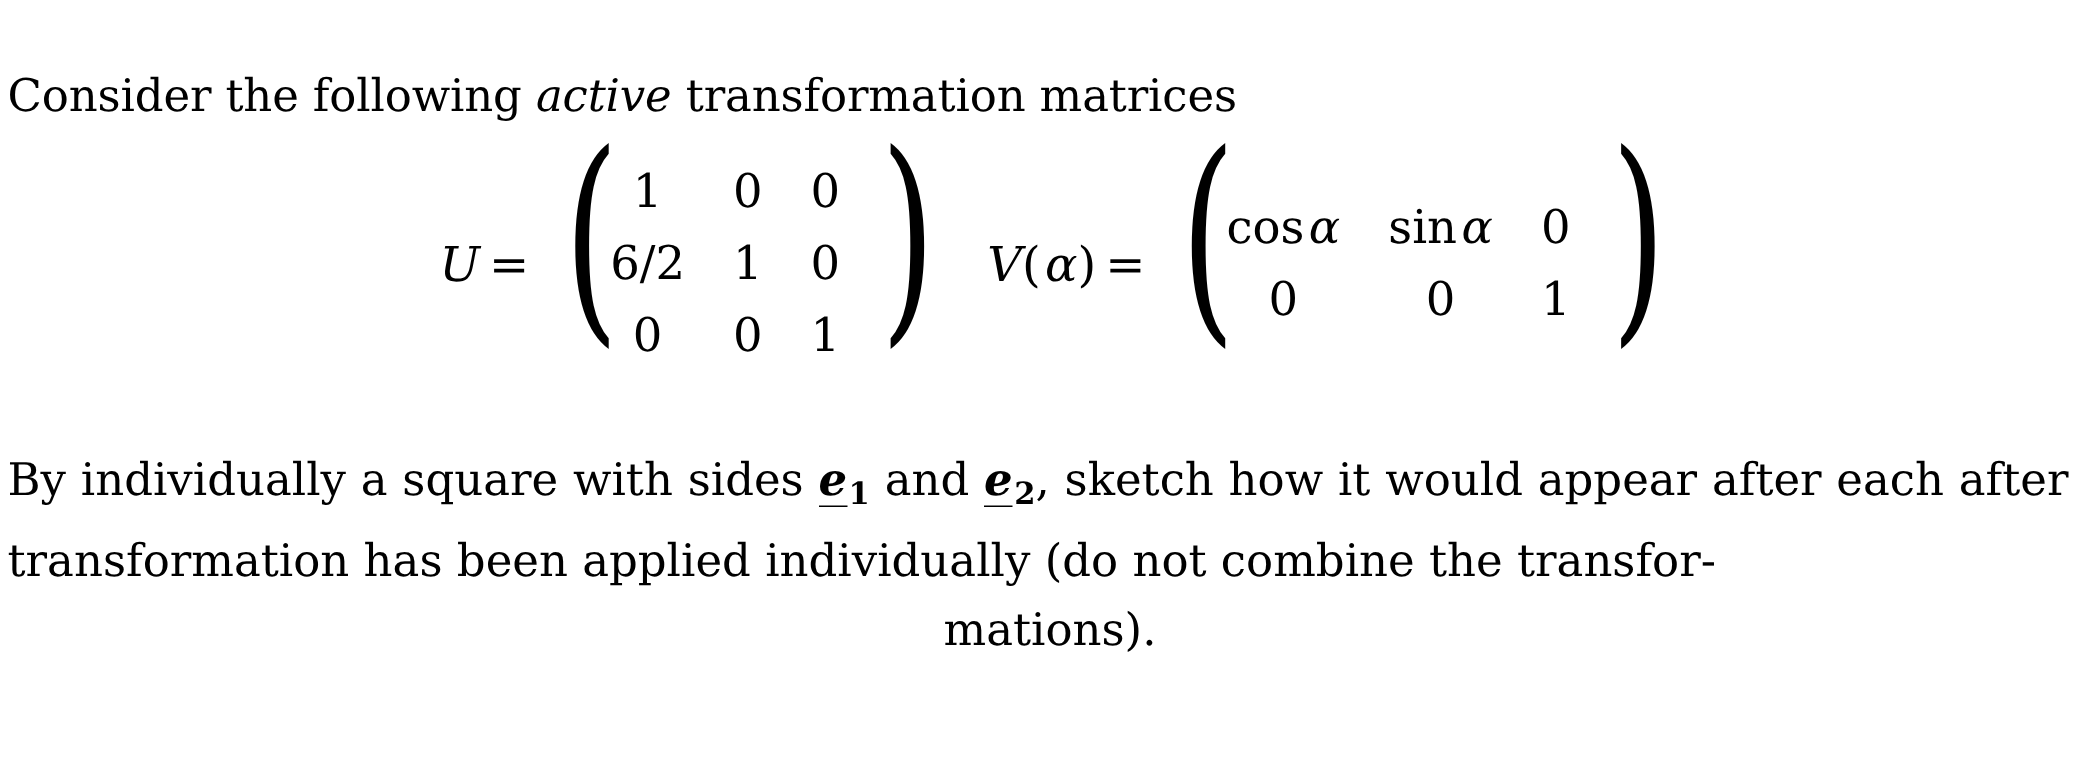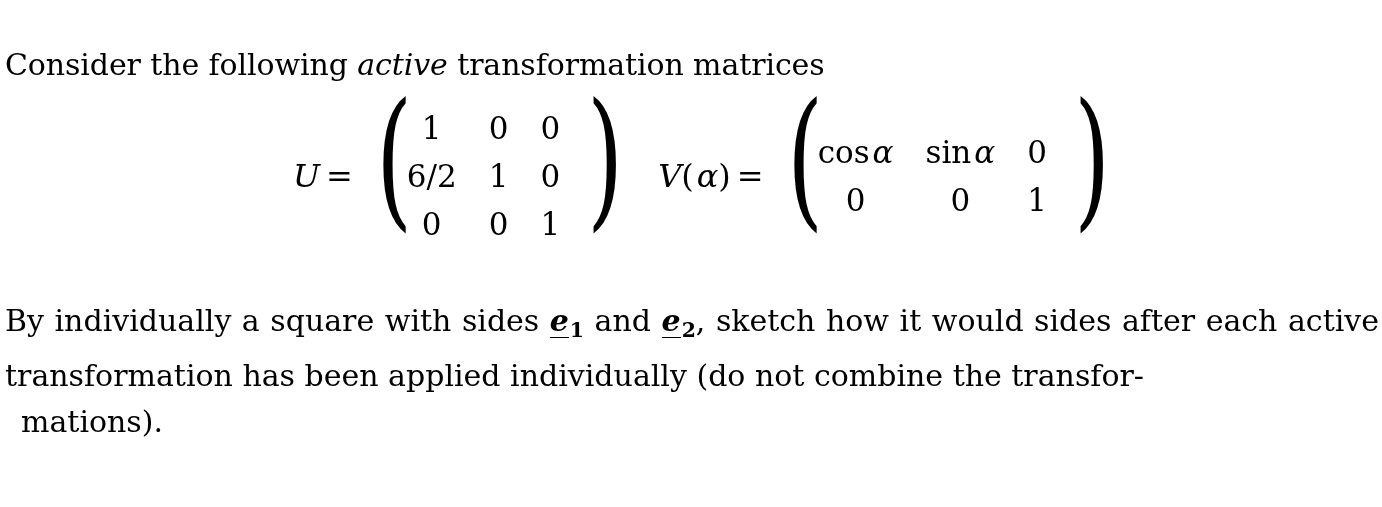--- a/index.html
+++ b/index.html
@@ -127,21 +127,21 @@
     position: absolute;
     left: 5px;
     top: 298px;
     width: 1374px;
     font-size: 30px;
     line-height: 46px;
     text-align: justify;
     text-justify: inter-word;
   }
   .para .lastline {
-    text-align: left;
+    text-align: center;
     margin-left: 16px;
   }
   .vec {
     font-style: italic;
     border-bottom: 1.6px solid #000;
     padding-bottom: 1px;
     display: inline-block;
     line-height: 0.95;
   }
   .sub {
@@ -205,17 +205,17 @@
           <span class="cell">0</span>
           <span class="cell">1</span>
         </span>
       </span>
 
       <span class="bracket"><span>)</span></span>
     </div>
 
   </div>
 
-  <div class="para"><span>By individually a square with sides </span><span class="nowrap"><span class="vec">e</span><span class="sub">1</span></span><span> and </span><span class="nowrap"><span class="vec">e</span><span class="sub">2</span></span><span>, sketch how it would sides after each active transformation has been applied individually (do not combine the transfor-</span>
+  <div class="para"><span>By individually a square with sides </span><span class="nowrap"><span class="vec">e</span><span class="sub">1</span></span><span> and </span><span class="nowrap"><span class="vec">e</span><span class="sub">2</span></span><span>, sketch how it would appear after each after transformation has been applied individually (do not combine the transfor-</span>
     <div class="lastline">mations).</div>
   </div>
 
 </div>
 
 </body></html>

